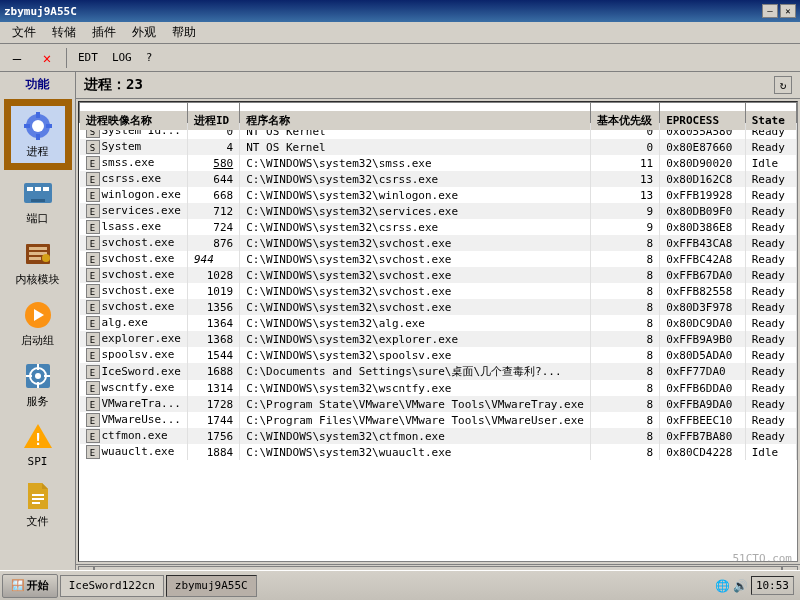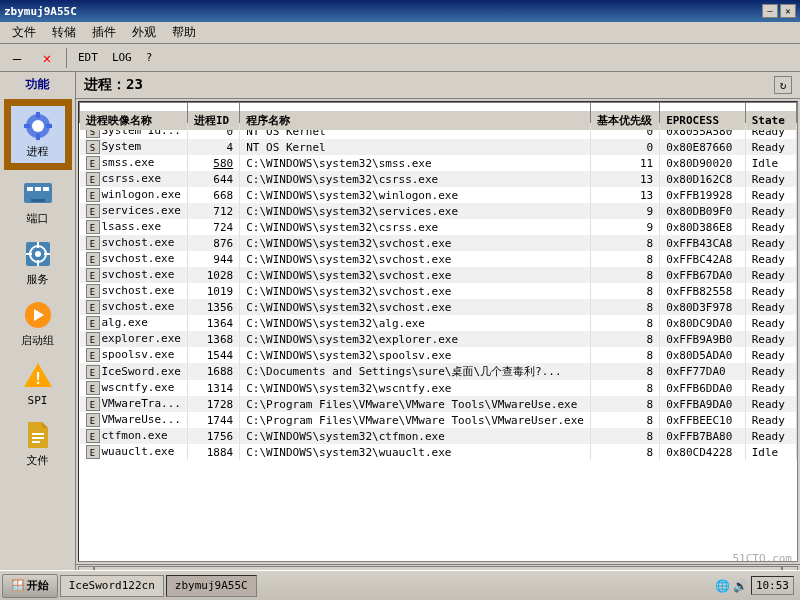--- a/index.html
+++ b/index.html
@@ -367,44 +367,56 @@
           <rect x="2" y="6" width="28" height="20" fill="#4682B4" rx="2"></rect>
           <rect x="5" y="10" width="6" height="4" fill="white"></rect>
           <rect x="13" y="10" width="6" height="4" fill="white"></rect>
           <rect x="21" y="10" width="6" height="4" fill="white"></rect>
           <rect x="9" y="22" width="14" height="3" fill="#2c5f8a"></rect>
         </svg>
       </div>
       <span>端口</span>
     </div>
 
+    <div class="sidebar-item">
+      <div class="sidebar-icon">
+        <svg width="32" height="32" viewBox="0 0 32 32">
+          <rect x="4" y="6" width="24" height="20" fill="#8B4513" rx="1"></rect>
+          <rect x="7" y="9" width="18" height="3" fill="#DEB887"></rect>
+          <rect x="7" y="14" width="18" height="3" fill="#DEB887"></rect>
+          <rect x="7" y="19" width="12" height="3" fill="#DEB887"></rect>
+          <circle cx="24" cy="20" r="4" fill="#D4A017"></circle>
+        </svg>
+      </div>
+      <span>内核模块</span>
+    </div>
+
+    <div class="sidebar-item">
+      <div class="sidebar-icon">
+        <svg width="32" height="32" viewBox="0 0 32 32">
+          <circle cx="16" cy="16" r="13" fill="#FF8C00" opacity="0.9"></circle>
+          <polygon points="12,10 22,16 12,22" fill="white"></polygon>
+        </svg>
+      </div>
+      <span>启动组</span>
+    </div>
 
     <div class="sidebar-item">
       <div class="sidebar-icon">
         <svg width="32" height="32" viewBox="0 0 32 32">
           <rect x="4" y="4" width="24" height="24" fill="#4682B4" rx="2"></rect>
           <circle cx="16" cy="16" r="8" fill="none" stroke="white" stroke-width="2"></circle>
           <circle cx="16" cy="16" r="3" fill="white"></circle>
           <line x1="16" y1="4" x2="16" y2="10" stroke="white" stroke-width="2"></line>
           <line x1="16" y1="22" x2="16" y2="28" stroke="white" stroke-width="2"></line>
           <line x1="4" y1="16" x2="10" y2="16" stroke="white" stroke-width="2"></line>
           <line x1="22" y1="16" x2="28" y2="16" stroke="white" stroke-width="2"></line>
         </svg>
       </div>
       <span>服务</span>
-    </div>
-
-    <div class="sidebar-item">
-      <div class="sidebar-icon">
-        <svg width="32" height="32" viewBox="0 0 32 32">
-          <circle cx="16" cy="16" r="13" fill="#FF8C00" opacity="0.9"></circle>
-          <polygon points="12,10 22,16 12,22" fill="white"></polygon>
-        </svg>
-      </div>
-      <span>启动组</span>
     </div>
 
     <div class="sidebar-item">
       <div class="sidebar-icon">
         <svg width="32" height="32" viewBox="0 0 32 32">
           <polygon points="16,3 30,27 2,27" fill="#FFA500"></polygon>
           <text x="16" y="24" text-anchor="middle" font-size="16" fill="white" font-weight="bold">!</text>
         </svg>
       </div>
       <span>SPI</span>
@@ -503,21 +515,21 @@
             <tr>
               <td><span class="process-icon" style="display: inline-block; width: 14px; height: 14px; background: rgb(212, 208, 200); border: 1px solid rgb(128, 128, 128); vertical-align: middle; margin-right: 2px; font-size: 9px; text-align: center; line-height: 14px;">E</span>svchost.exe</td>
               <td style="text-align: right;">876</td>
               <td>C:\WINDOWS\system32\svchost.exe</td>
               <td style="text-align: right;">8</td>
               <td>0xFFB43CA8</td>
               <td>Ready</td>
             </tr>
             <tr>
               <td><span class="process-icon" style="display: inline-block; width: 14px; height: 14px; background: rgb(212, 208, 200); border: 1px solid rgb(128, 128, 128); vertical-align: middle; margin-right: 2px; font-size: 9px; text-align: center; line-height: 14px;">E</span>svchost.exe</td>
-              <td style="text-align: right;">944</td>
+              <td style=" font-style: italic;">944</td>
               <td>C:\WINDOWS\system32\svchost.exe</td>
               <td style="text-align: right;">8</td>
               <td>0xFFBC42A8</td>
               <td>Ready</td>
             </tr>
             <tr>
               <td><span class="process-icon" style="display: inline-block; width: 14px; height: 14px; background: rgb(212, 208, 200); border: 1px solid rgb(128, 128, 128); vertical-align: middle; margin-right: 2px; font-size: 9px; text-align: center; line-height: 14px;">E</span>svchost.exe</td>
               <td style="text-align: right;">1028</td>
               <td>C:\WINDOWS\system32\svchost.exe</td>
               <td style="text-align: right;">8</td>
@@ -576,21 +588,21 @@
               <td><span class="process-icon" style="display: inline-block; width: 14px; height: 14px; background: rgb(212, 208, 200); border: 1px solid rgb(128, 128, 128); vertical-align: middle; margin-right: 2px; font-size: 9px; text-align: center; line-height: 14px;">E</span>wscntfy.exe</td>
               <td style="text-align: right;">1314</td>
               <td>C:\WINDOWS\system32\wscntfy.exe</td>
               <td style="text-align: right;">8</td>
               <td>0xFFB6DDA0</td>
               <td>Ready</td>
             </tr>
             <tr>
               <td><span class="process-icon" style="display: inline-block; width: 14px; height: 14px; background: rgb(212, 208, 200); border: 1px solid rgb(128, 128, 128); vertical-align: middle; margin-right: 2px; font-size: 9px; text-align: center; line-height: 14px;">E</span>VMwareTra...</td>
               <td style="text-align: right;">1728</td>
-              <td>C:\Program Files\VMware\VMware Tools\VMwareUse.exe</td>
+              <td>C:\Program State\VMware\VMware Tools\VMwareTray.exe</td>
               <td style="text-align: right;">8</td>
               <td>0xFFBA9DA0</td>
               <td>Ready</td>
             </tr>
             <tr>
               <td><span class="process-icon" style="display: inline-block; width: 14px; height: 14px; background: rgb(212, 208, 200); border: 1px solid rgb(128, 128, 128); vertical-align: middle; margin-right: 2px; font-size: 9px; text-align: center; line-height: 14px;">E</span>VMwareUse...</td>
               <td style="text-align: right;">1744</td>
               <td>C:\Program Files\VMware\VMware Tools\VMwareUser.exe</td>
               <td style="text-align: right;">8</td>
               <td>0xFFBEEC10</td>

